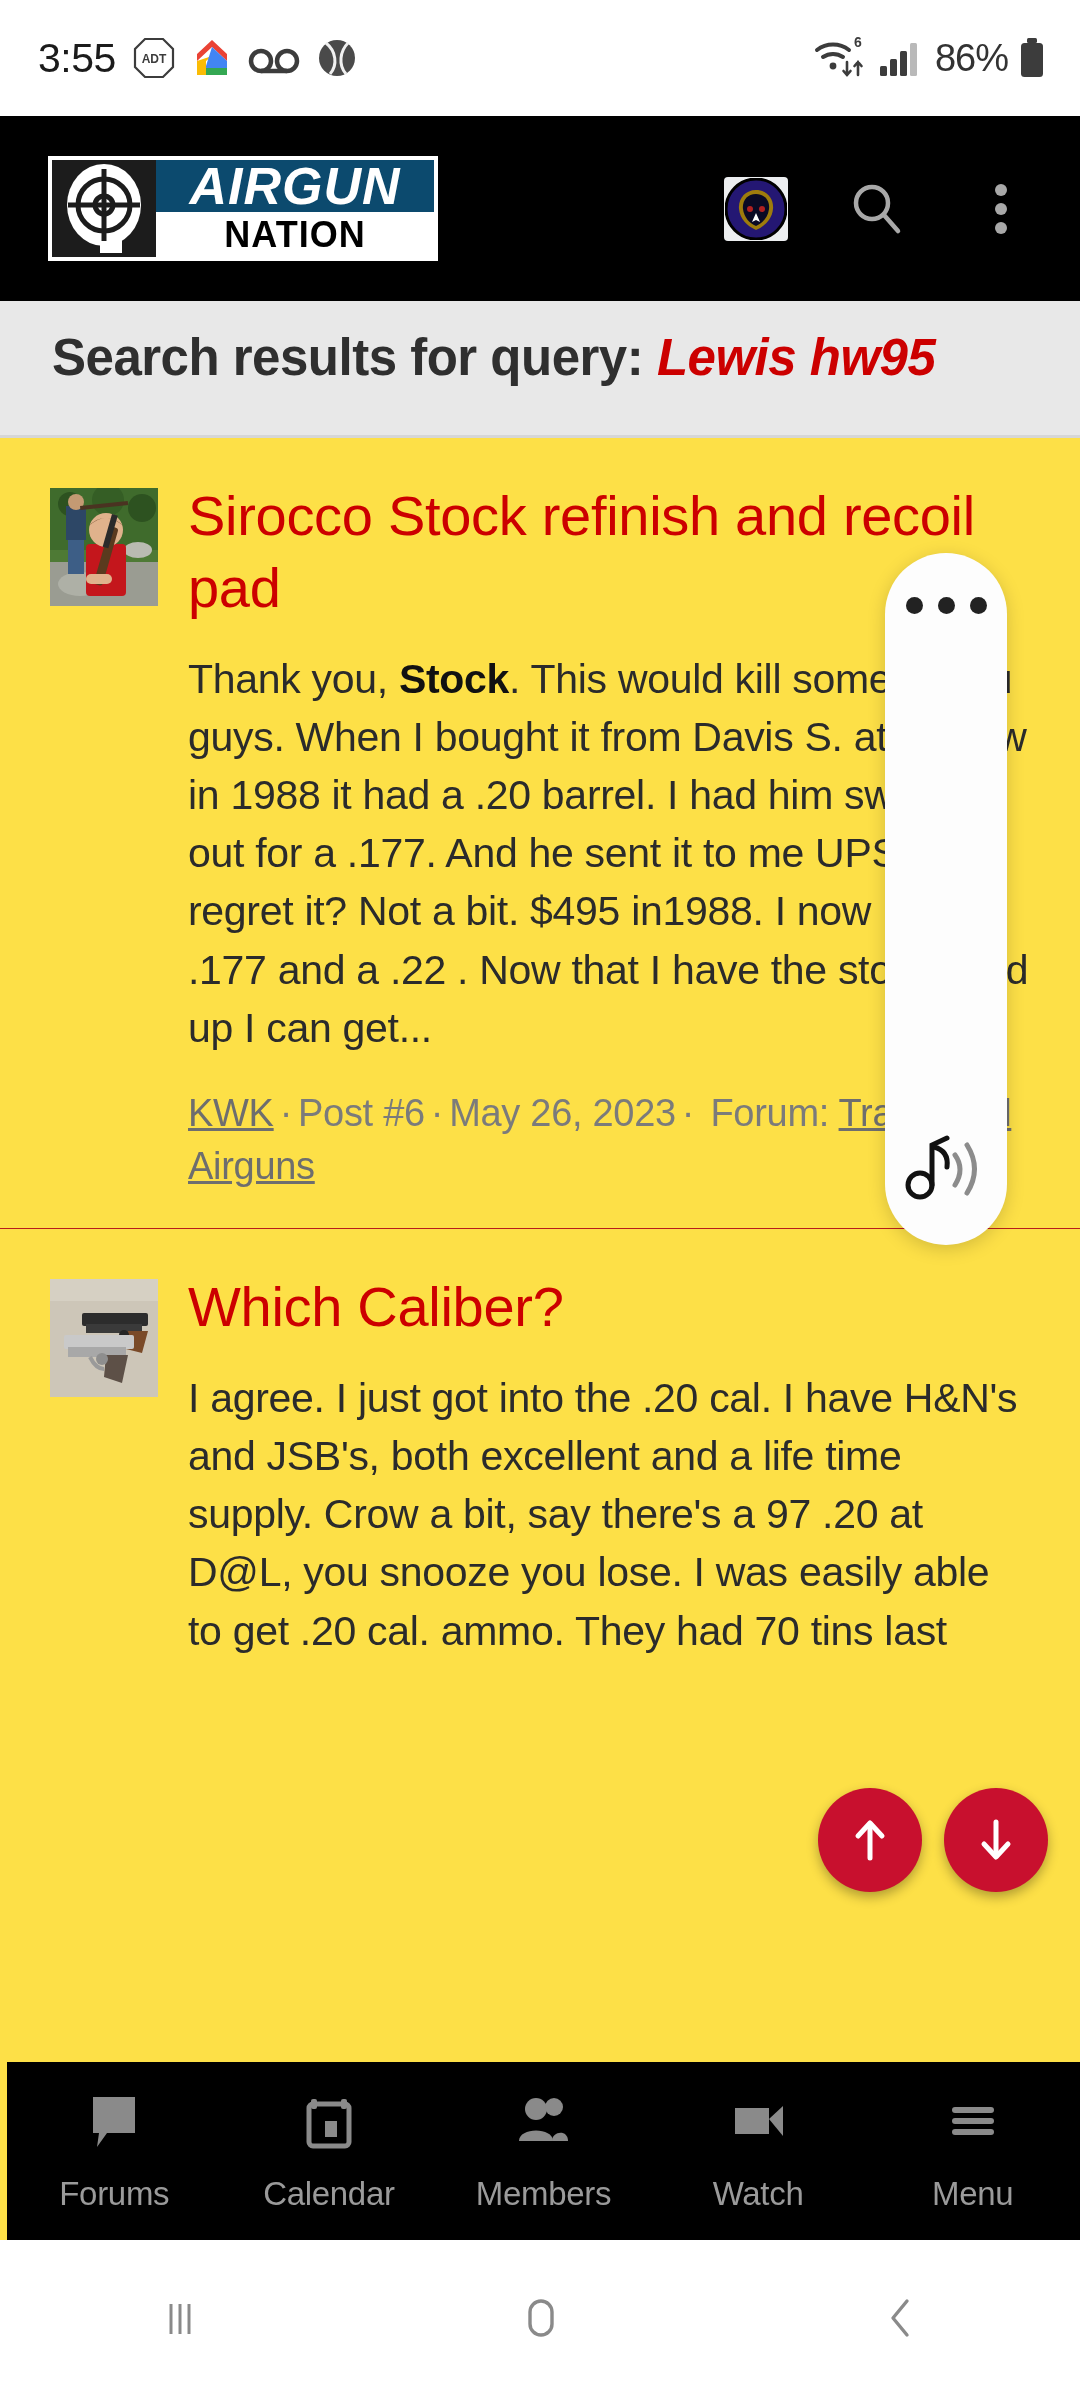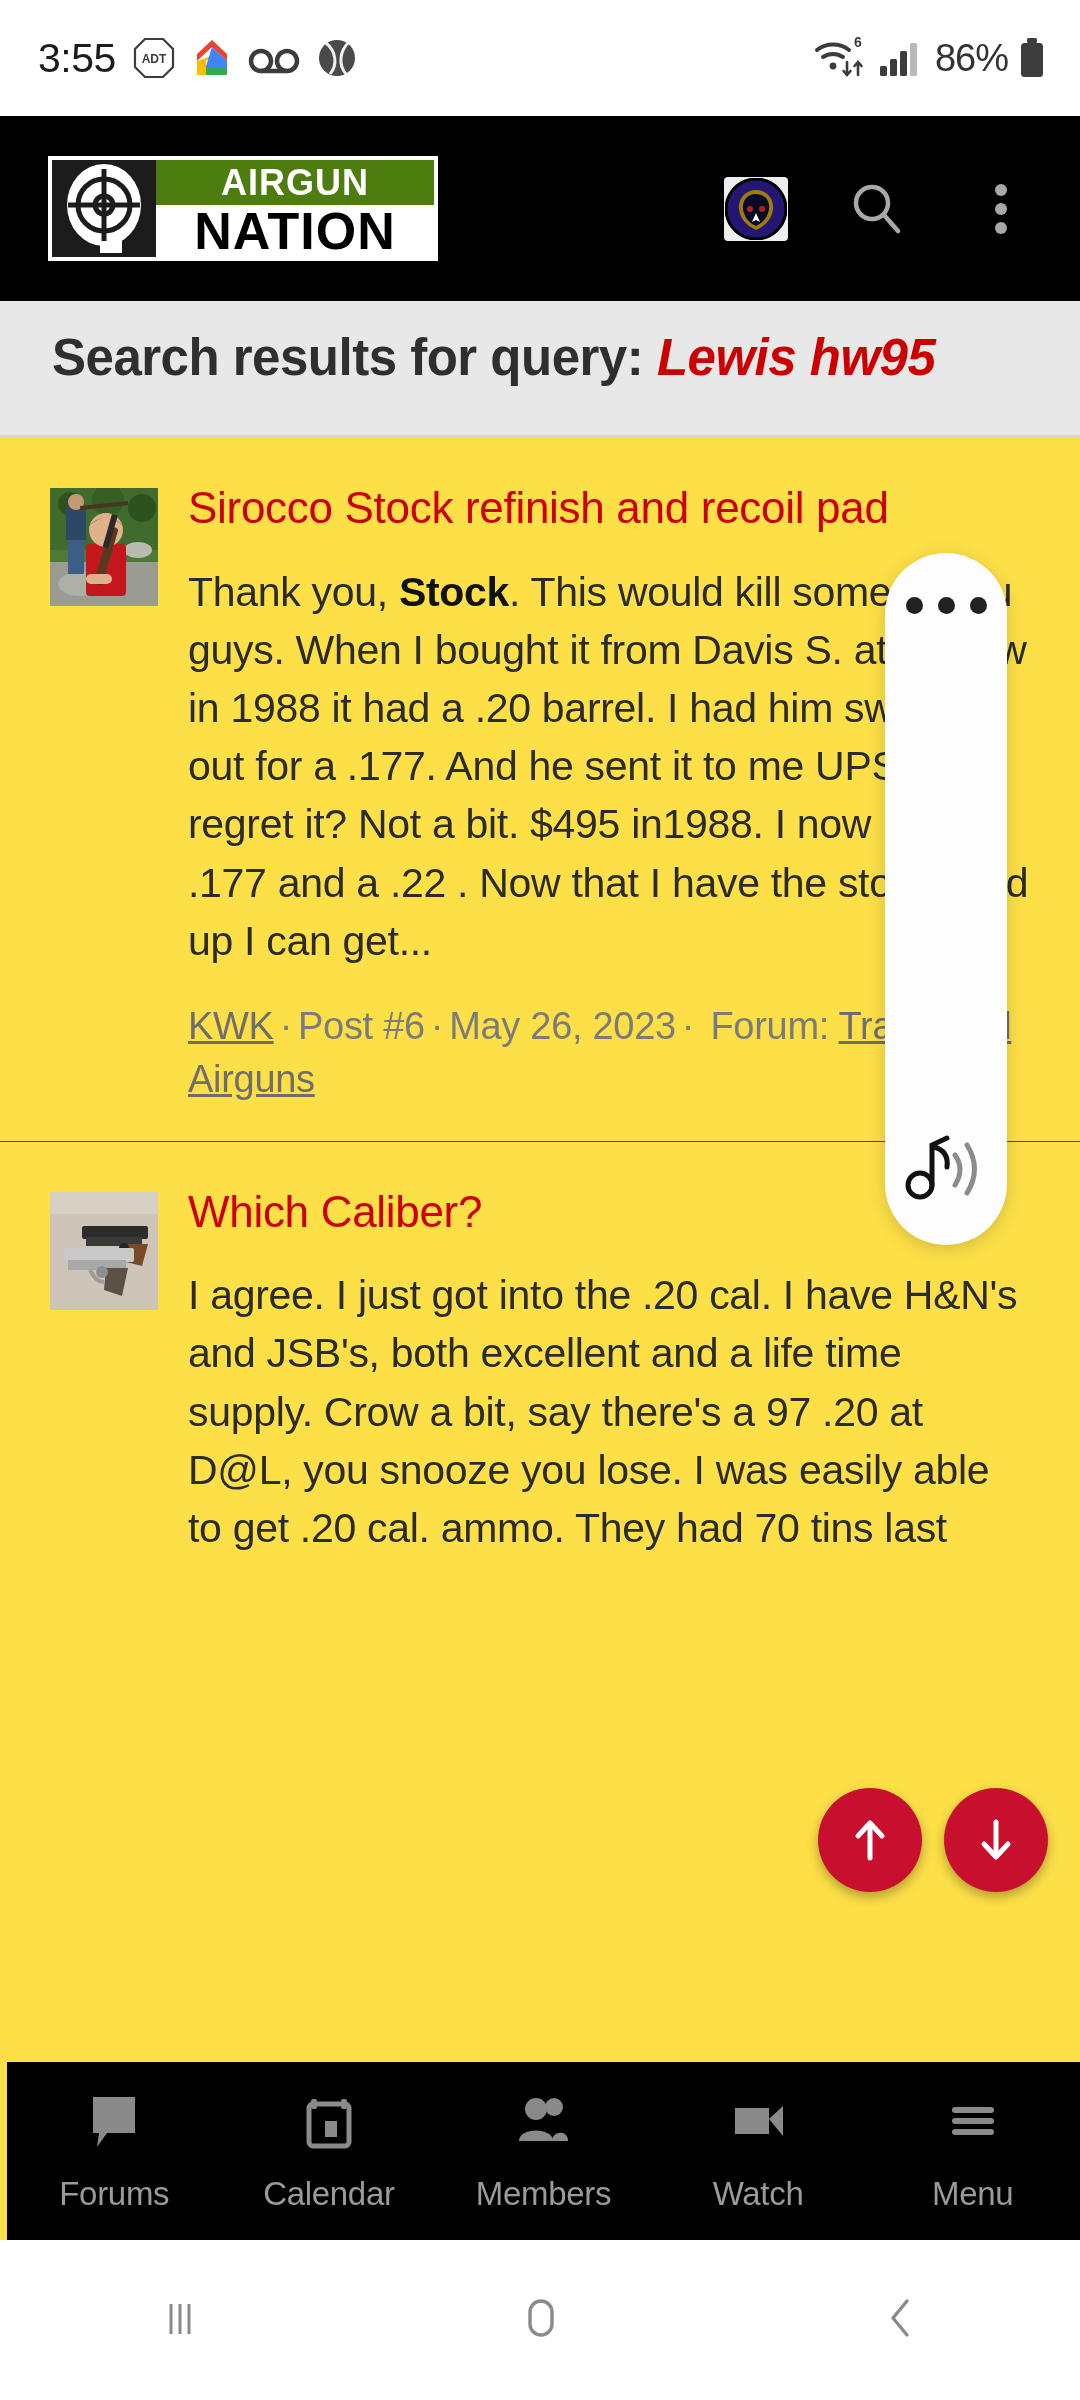--- a/index.html
+++ b/index.html
@@ -39,29 +39,30 @@
     padding:4px;
     display:flex;
     flex-shrink:0;
   }
   #logo-mark{
     width:104px; background:#1c1c1c;
     display:flex; align-items:center; justify-content:center;
   }
   #logo-words{ flex:1; display:flex; flex-direction:column; }
   #logo-airgun{
-    flex:1; background:#4d7c0f; color:#fff;
-    font-size:36px; font-weight:bold; letter-spacing:1px;
+    flex:1; background:#0c4a6e; color:#fff;
+    font-size:52px; font-weight:bold; letter-spacing:1px;
     display:flex; align-items:center; justify-content:center;
     font-family:"Liberation Sans", sans-serif;
     line-height:1;
+    font-style:italic;
   }
   #logo-nation{
     flex:1; background:#ffffff; color:#000;
-    font-size:52px; font-weight:bold; letter-spacing:1px;
+    font-size:36px; font-weight:bold; letter-spacing:1px;
     display:flex; align-items:center; justify-content:center;
     line-height:1;
   }
   #header-actions{ margin-left:auto; display:flex; align-items:center; gap:54px; padding-right:22px; }
   #user-avatar{
     width:64px;height:64px;border-radius:4px;
     background:#eceef0;
     display:flex;align-items:center;justify-content:center;
     overflow:hidden;
   }
@@ -103,21 +104,21 @@
   }
   .result + .result{ border-top:1px solid #b91c1c; }
   .result-thumb{
     width:108px; height:118px; flex-shrink:0;
     margin-top:8px;
     overflow:hidden; background:#ccc;
   }
   .result-thumb svg{ display:block; }
   .result-body{ flex:1; min-width:0; }
   .result-title{
-    color:#cc0000; font-size:44px; line-height:1.28;
+    color:#cc0000; font-size:56px; line-height:1.28;
     margin-bottom:26px; font-weight:400;
     letter-spacing:-0.3px;
   }
   .result-snippet{
     color:#2b2b2b; font-size:41px; line-height:1.42;
     letter-spacing:-0.3px;
   }
   .result-snippet b{ font-weight:bold; color:#111; }
   .result-meta{
     margin-top:30px;

